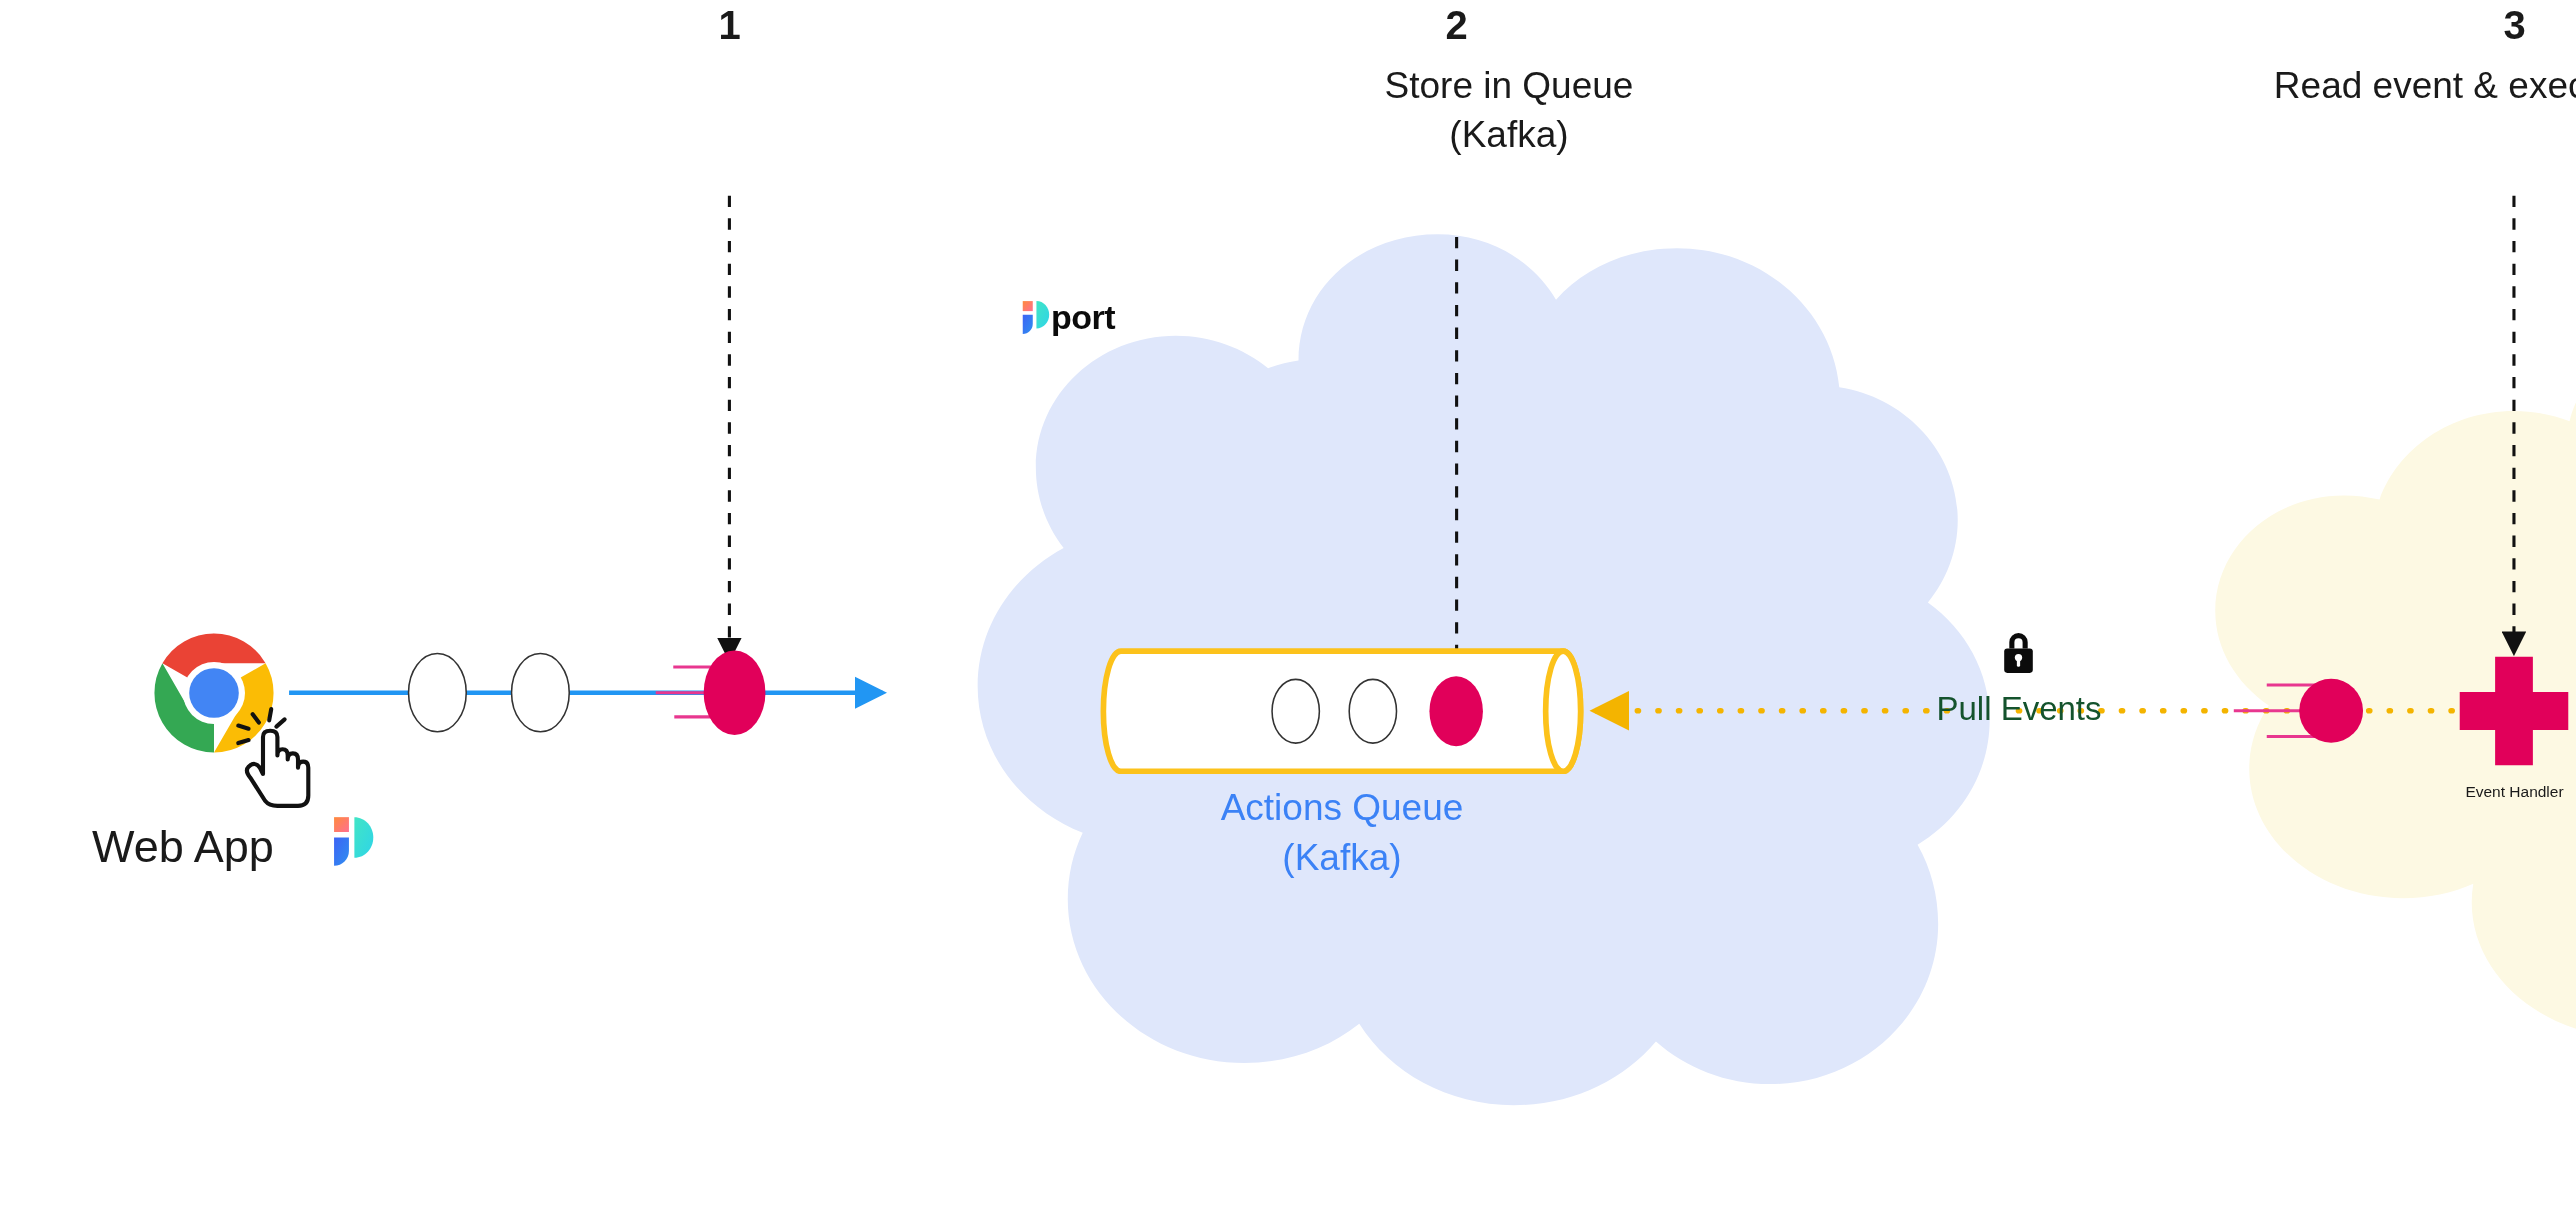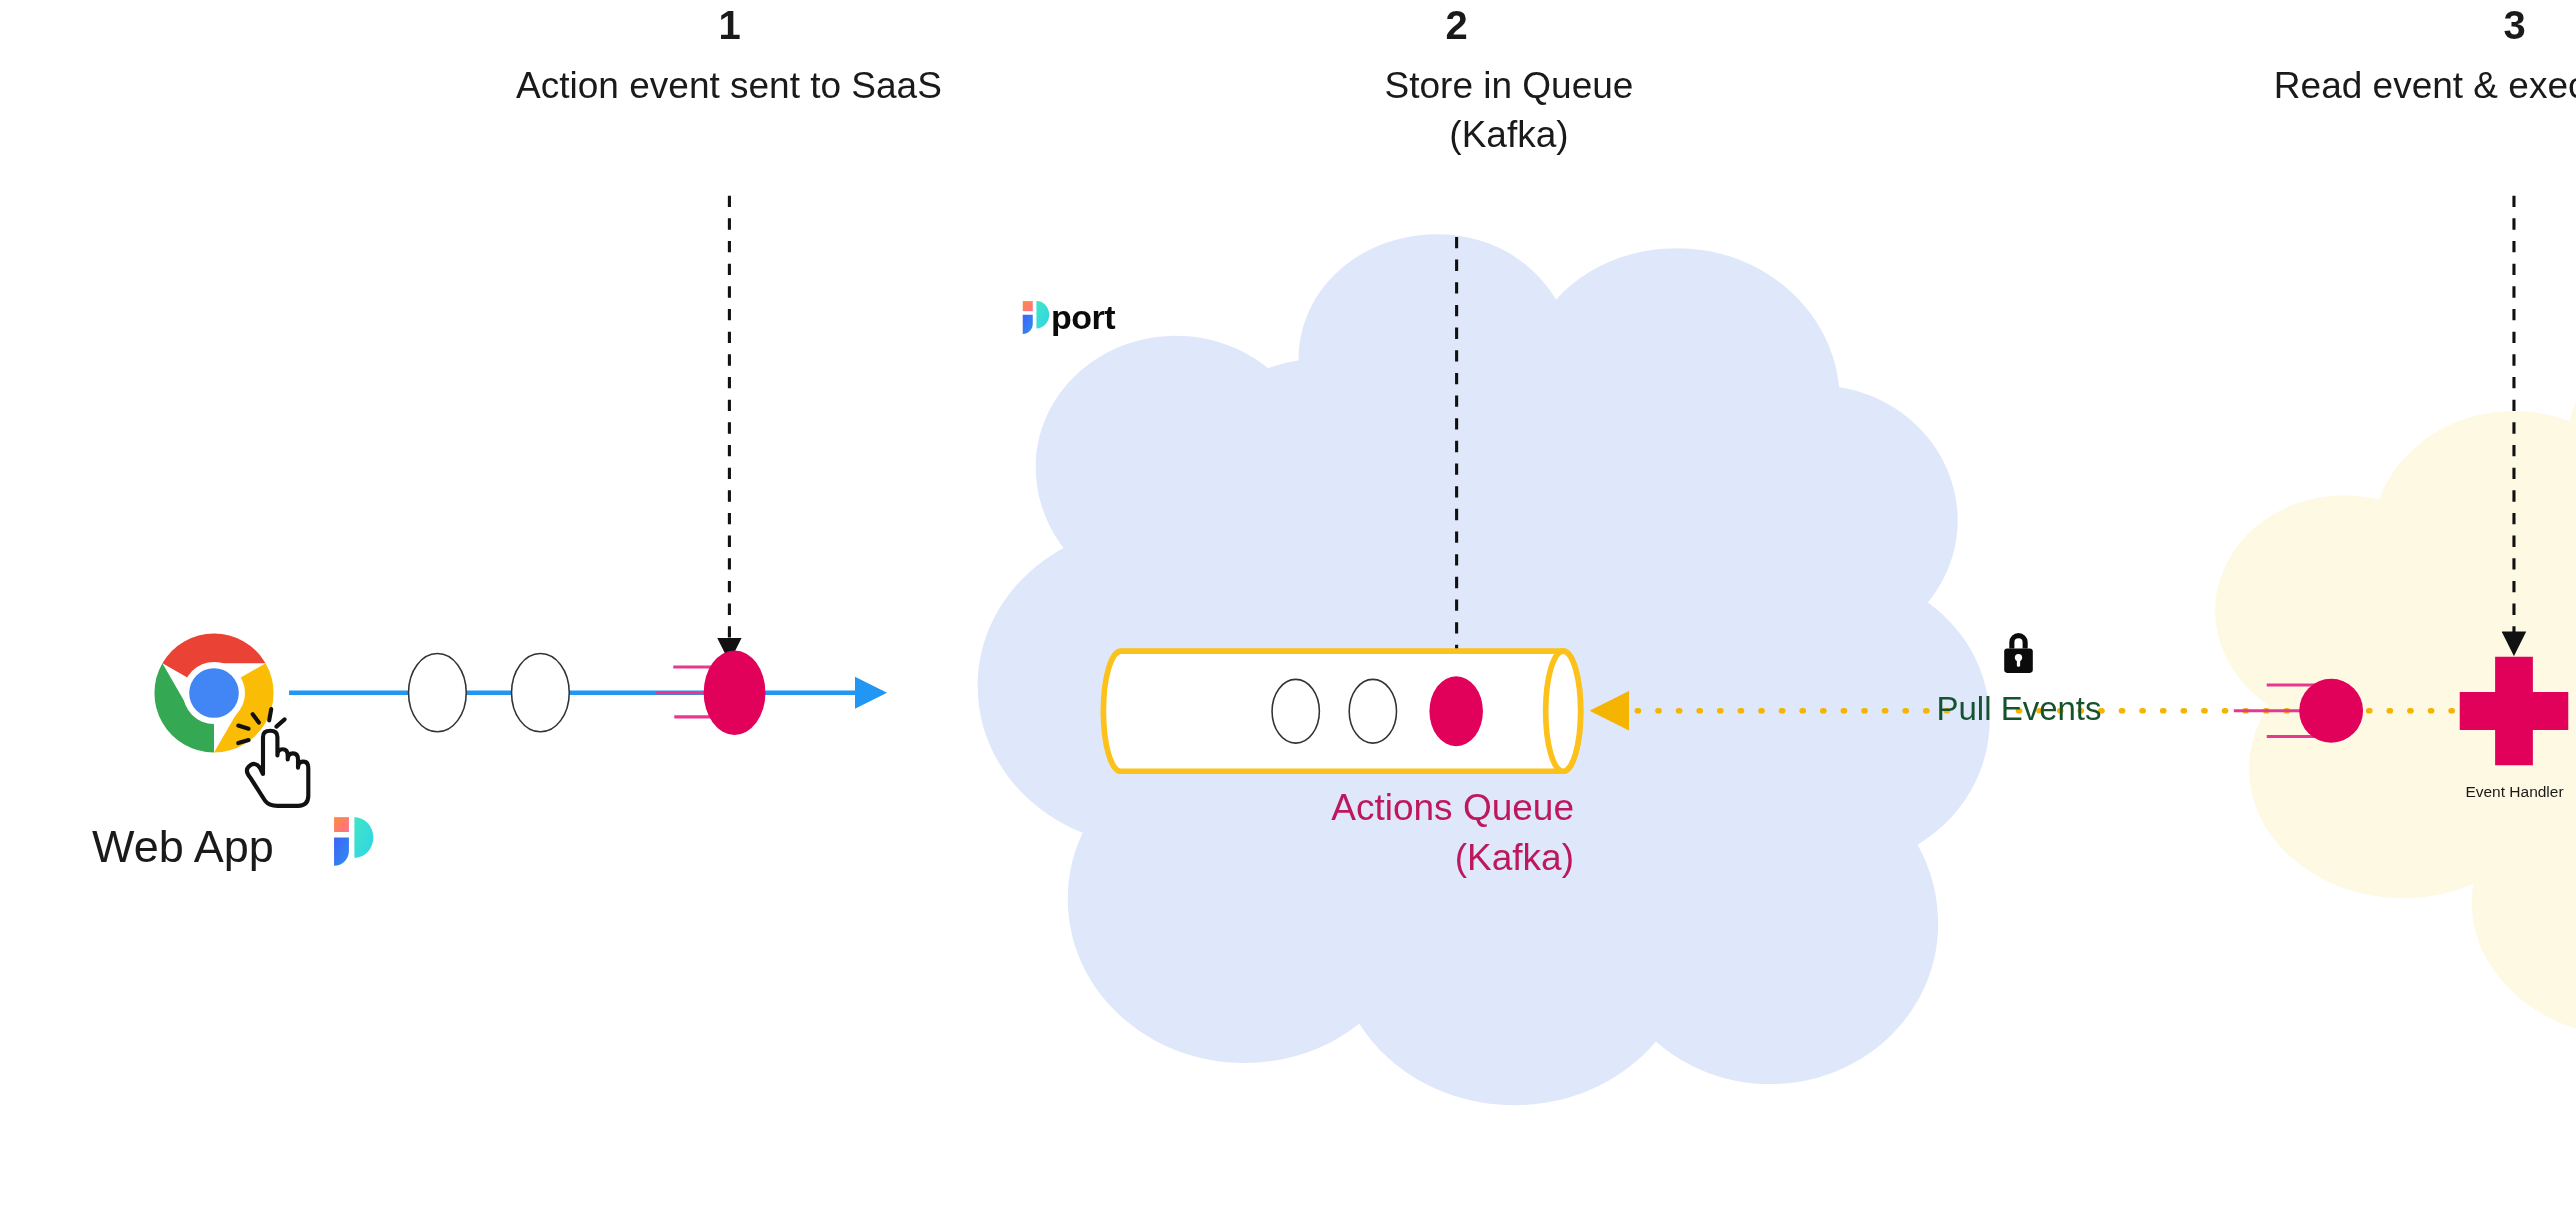--- a/index.html
+++ b/index.html
@@ -17,21 +17,21 @@
     font-size:40px;font-weight:bold;color:#1a1a1a;text-align:center;
     line-height:1;white-space:nowrap;
   }
   .step-label{
     font-size:37px;color:#1a1a1a;text-align:center;line-height:1.32;
     white-space:pre-line;
   }
 
   
   .caption{
-    font-size:37px;color:#be185d;text-align:right;line-height:1.35;
+    font-size:37px;color:#3b82f6;text-align:center;line-height:1.35;
     white-space:pre-line;
   }
   .small-caption{
     font-size:15.5px;color:#1a1a1a;text-align:center;line-height:1.2;
     white-space:nowrap;
   }
   .pull-label{
     font-size:33px;color:#14532d;text-align:center;white-space:nowrap;
   }
   .webapp-label{
@@ -164,21 +164,20 @@
       <path d="M5060,1392 C5250,1392 5380,1400 5530,1402" stroke="#d6893c"></path>
       <path d="M5060,1402 C5250,1440 5400,1540 5560,1545" stroke="#d6893c"></path>
       <path d="M5060,1412 C5220,1500 5360,1600 5540,1690" stroke="#d6893c"></path>
       <path d="M5060,1422 C5180,1560 5280,1690 5400,1780" stroke="#d6893c"></path>
       <path d="M5060,1432 C5130,1600 5180,1720 5230,1790" stroke="#cfbf4a"></path>
       <path d="M5060,1442 C5140,1700 5300,1940 5460,2010" stroke="#d6893c"></path>
     </g>
   </svg>
 
   <div class="abs step-num" style="left:652px;top:5.2px;width:155px;">1</div>
-  <div class="abs step-label" style="left:394px;top:62px;width:670px;">Action event sent to SaaS</div>
 
   <div class="abs step-num" style="left:1379px;top:5.2px;width:155px;">2</div>
   <div class="abs step-label" style="left:1174px;top:62px;width:670px;">Store in Queue
 (Kafka)</div>
 
   <div class="abs step-num" style="left:2437px;top:5.2px;width:155px;">3</div>
   <div class="abs step-label" style="left:2128px;top:62px;width:773px;">Read event &amp; execute runner</div>
 
   <div class="abs" style="left:152px;top:631px;width:124px;height:124px;">
     <svg width="124" height="124" viewBox="0 0 100 100">

